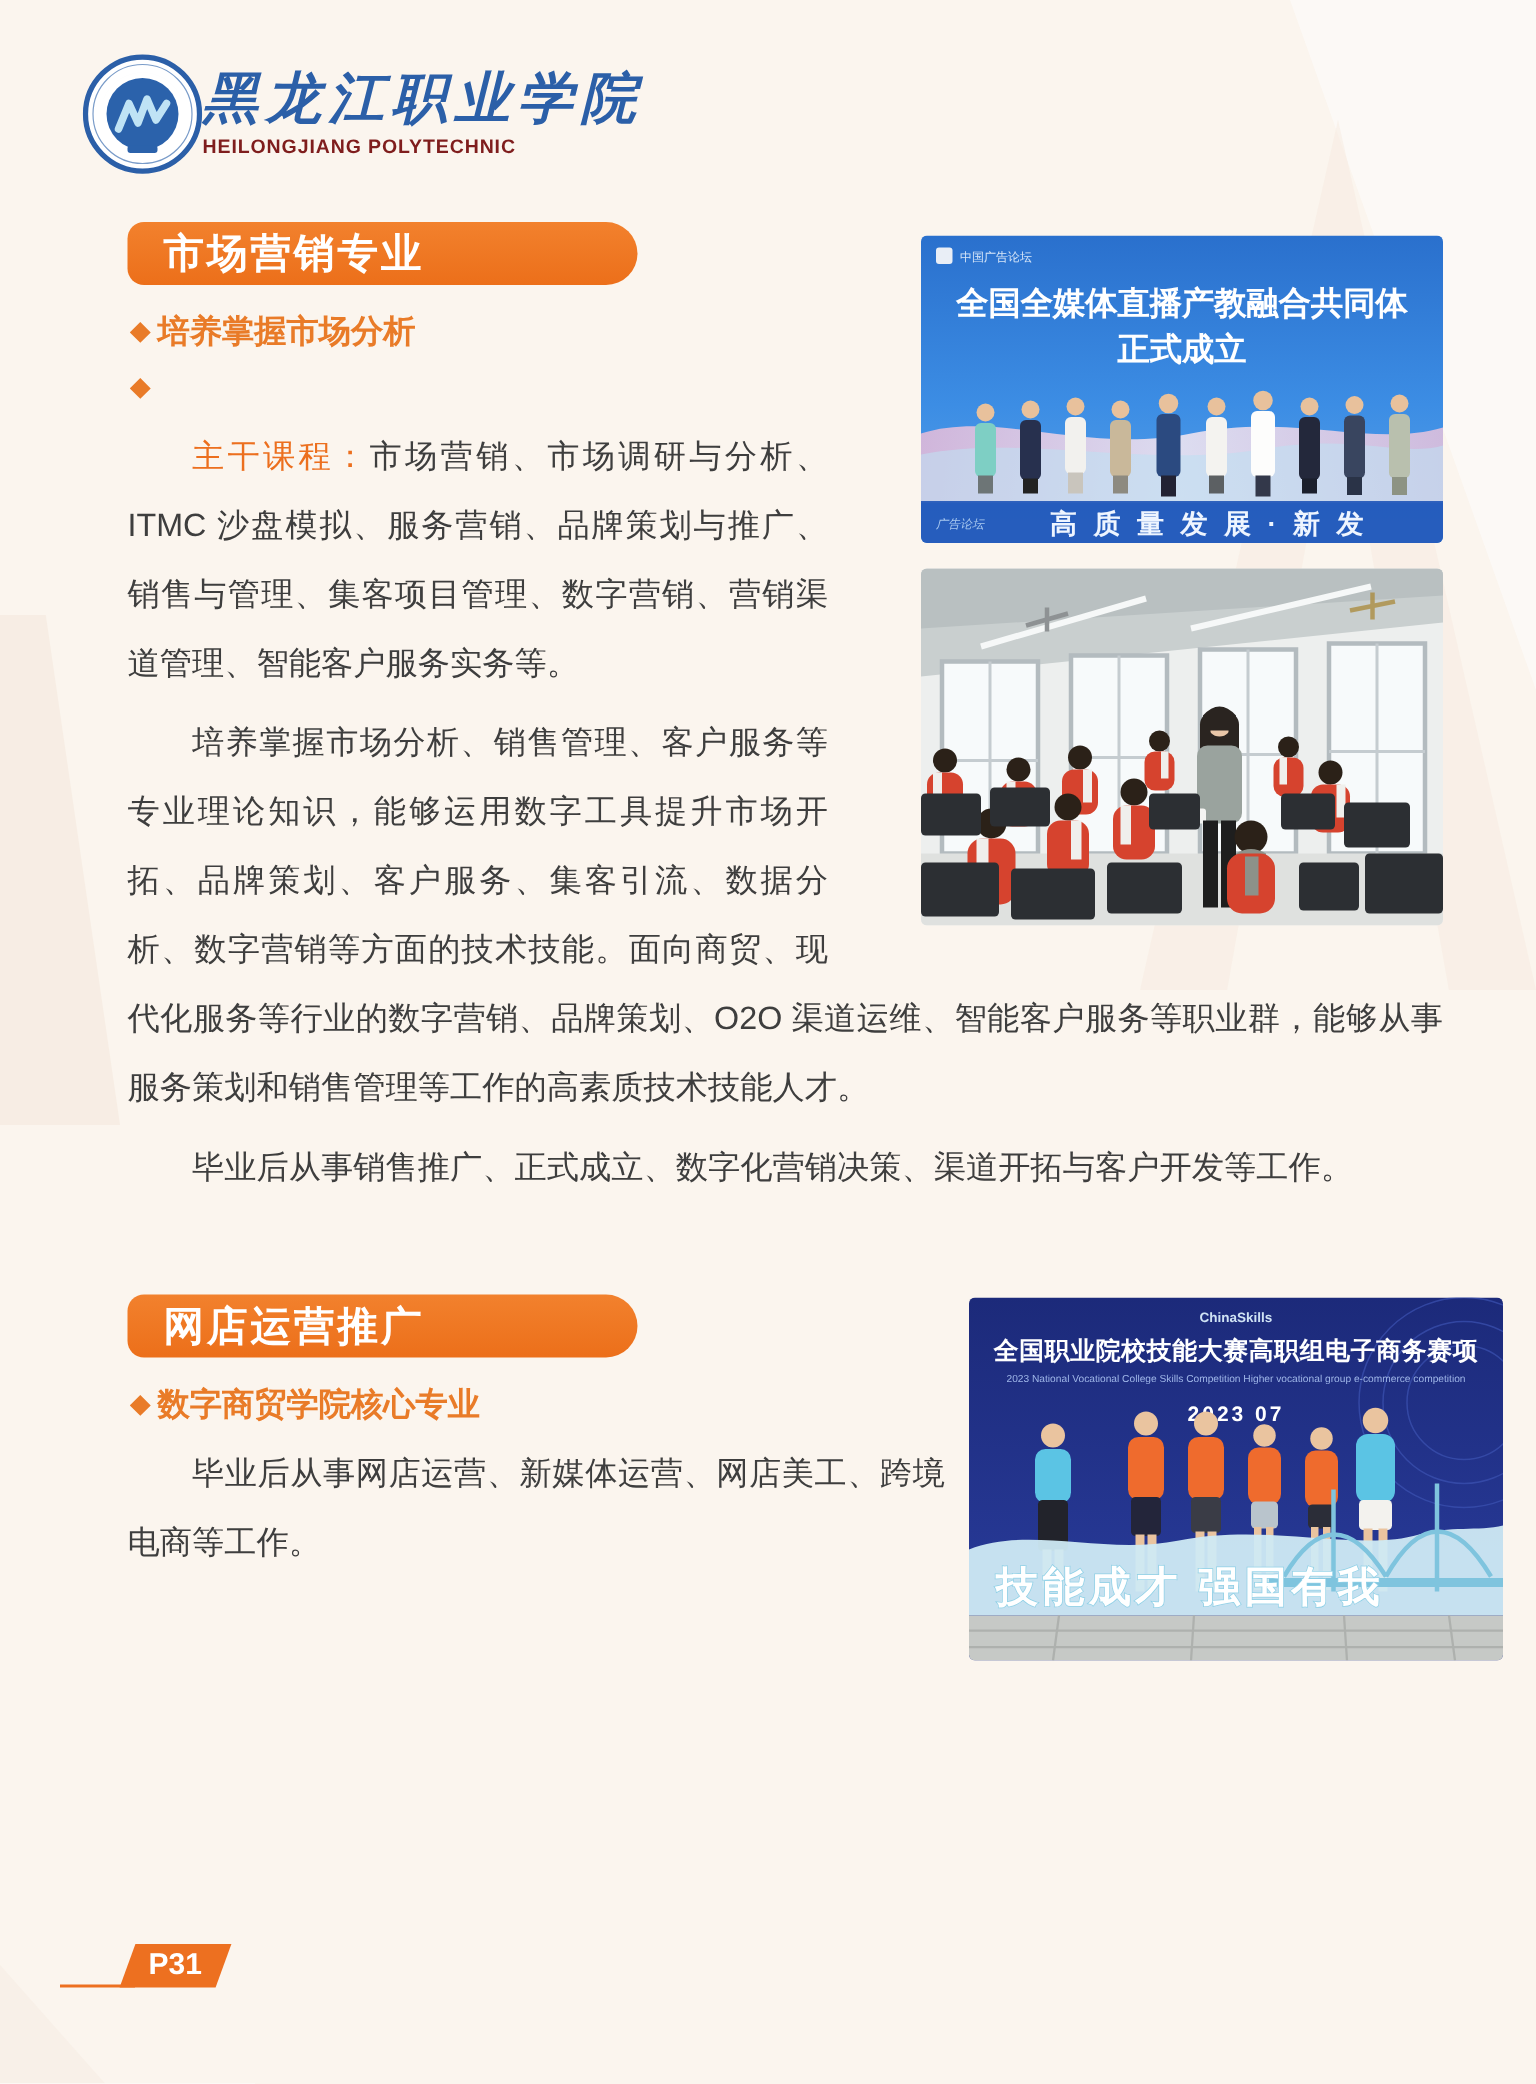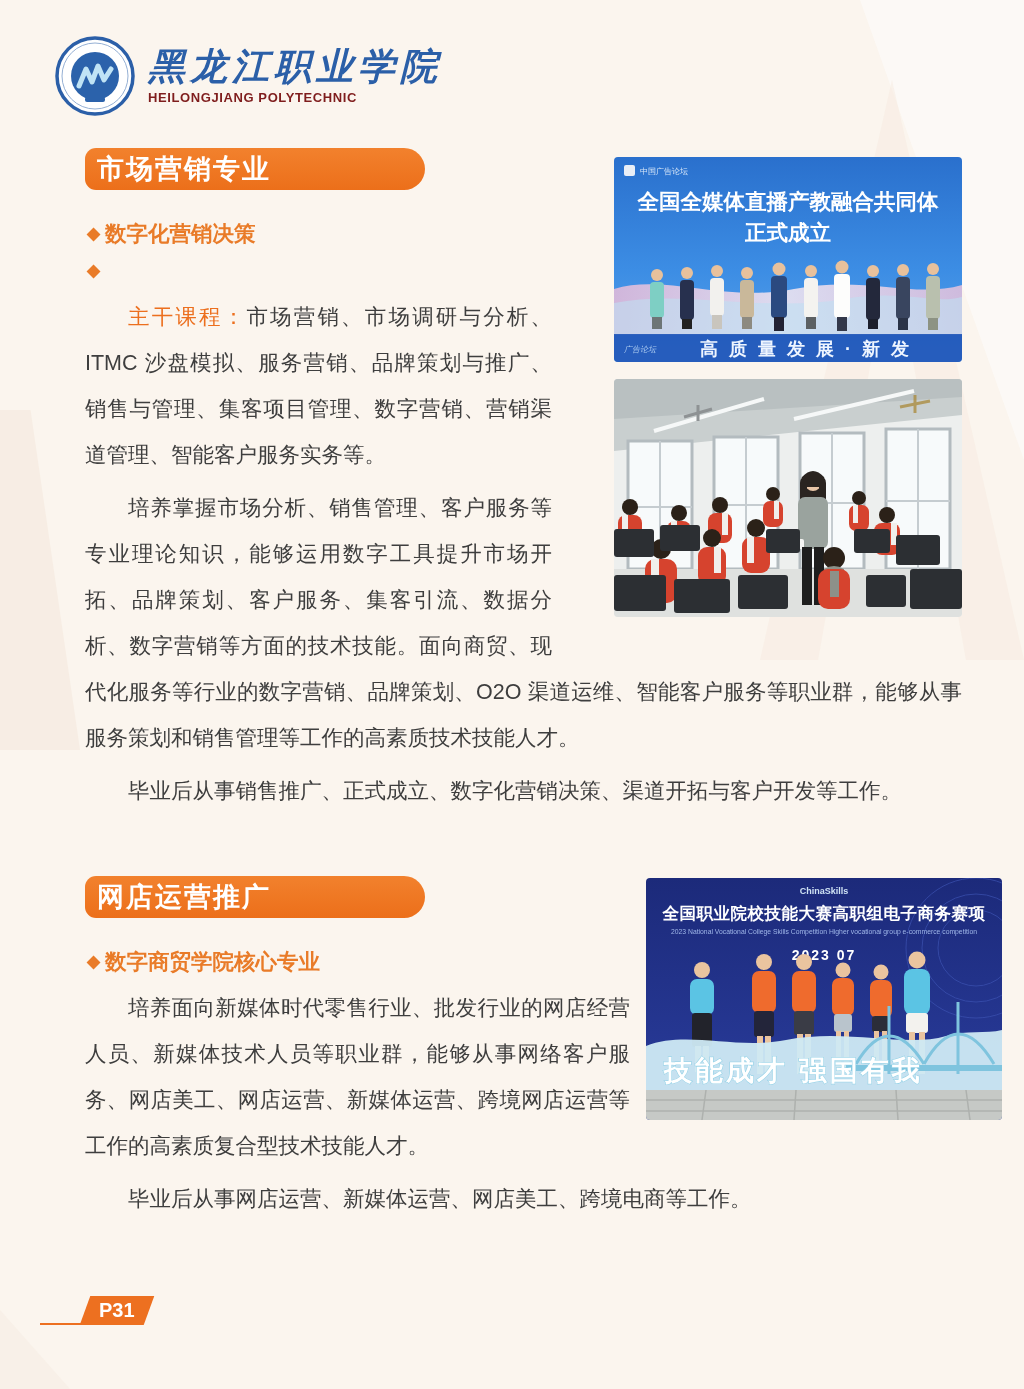--- a/index.html
+++ b/index.html
@@ -20,21 +20,21 @@
          background:#f4e6d9; opacity:.5;
          clip-path:polygon(55% 0, 100% 100%, 0 100%, 0 0); }
   .wm3 { left:860px; top:0px; width:164px; height:460px;
          background:#fdfaf7; opacity:.8;
          clip-path:polygon(0 0, 100% 0, 100% 100%); }
   .wm4 { left:0; top:1310px; width:70px; height:79px;
          background:#f6ebe1; opacity:.5;
          clip-path:polygon(0 0, 100% 100%, 0 100%); }
 
   
-  .header { position:absolute; left:55px; top:36px; display:flex; align-items:center; gap:13px; }
+  .header { position:absolute; left:55px; top:36px; display:flex; align-items:center; }
   .seal { width:80px; height:80px; flex:0 0 auto; }
   .logo-text { display:flex; flex-direction:column; }
   .logo-cn {
     font-family:"Liberation Serif", serif;
     font-size:37px; font-weight:bold; font-style:italic;
     color:#2b5fa8; letter-spacing:5px; line-height:1.1;
   }
   .logo-en { font-size:13px; font-weight:bold; color:#7f1d1d; letter-spacing:.6px; margin-top:3px; }
 
   
@@ -46,23 +46,23 @@
   .photo-col { float:right; width:348px; margin:9px 0 14px 18px;padding-left:44px; }
   .photo-col-2 { float:right; width:316px; margin:2px 0 14px 16px; }
   .photo-frame { border-radius:4px; overflow:hidden; display:block; }
   .photo-gap { height:17px; }
 
   .banner {
     width:340px; height:42px; line-height:42px;
     background:linear-gradient(180deg,#f2812d,#ec6f1a);
     border-radius:11px 21px 21px 11px;
     color:#ffffff; font-size:27px; font-weight:bold;
-    padding-left:12px; box-sizing:border-box;
+    padding-left:24px; box-sizing:border-box;
     letter-spacing:2px;
-    margin-bottom:28px;
+    margin-bottom:15px;
   }
   .bullet { display:flex; align-items:center; margin:5px 0 5px 2px;
             color:#e97b28; font-weight:bold; font-size:21.5px; line-height:32px; }
   .bullet .diamond { font-size:17px; margin-right:5px; }
 
   .para {
     font-size:21.5px; line-height:46px; text-align:justify;
     text-indent:2em; margin:7px 0 0 0; color:#3e3e3e;
   }
   .course-label { color:#ec6f1e; font-weight:normal; }
@@ -298,21 +298,21 @@
             <rect x="296" y="190" width="52" height="40" rx="3"></rect>
               <rect x="252" y="196" width="40" height="32" rx="3"></rect>
           </g>
         </svg>
       </div>
 
       <div class="banner">市场营销专业</div>
 
       <div class="bullet">
         <span class="diamond">◆</span>
-        <span>数字化营销决策</span>
+        <span>培养掌握市场分析</span>
       </div>
       <div class="bullet">
         <span class="diamond">◆</span>
       </div>
 
       <p class="para"><span class="course-label">主干课程：</span><span>市场营销、市场调研与分析、ITMC 沙盘模拟、服务营销、品牌策划与推广、销售与管理、集客项目管理、数字营销、营销渠道管理、智能客户服务实务等。</span></p>
 
       <p class="para">培养掌握市场分析、销售管理、客户服务等专业理论知识，能够运用数字工具提升市场开拓、品牌策划、客户服务、集客引流、数据分析、数字营销等方面的技术技能。面向商贸、现代化服务等行业的数字营销、品牌策划、O2O 渠道运维、智能客户服务等职业群，能够从事服务策划和销售管理等工作的高素质技术技能人才。</p>
 
       <p class="para">毕业后从事销售推广、正式成立、数字化营销决策、渠道开拓与客户开发等工作。</p>
@@ -407,21 +407,20 @@
       </div>
 
       <div class="banner">网店运营推广</div>
 
       <div class="bullet">
         <span class="diamond">◆</span>
         <span>数字商贸学院核心专业</span>
       </div>
 
 
-      <p class="para">培养面向新媒体时代零售行业、批发行业的网店经营人员、新媒体技术人员等职业群，能够从事网络客户服务、网店美工、网店运营、新媒体运营、跨境网店运营等工作的高素质复合型技术技能人才。</p>
 
       <p class="para">毕业后从事网店运营、新媒体运营、网店美工、跨境电商等工作。</p>
     </div>
 
   </div>
 
   <div class="footer">
     <div class="tab">
       <span>P31</span>
     </div>

